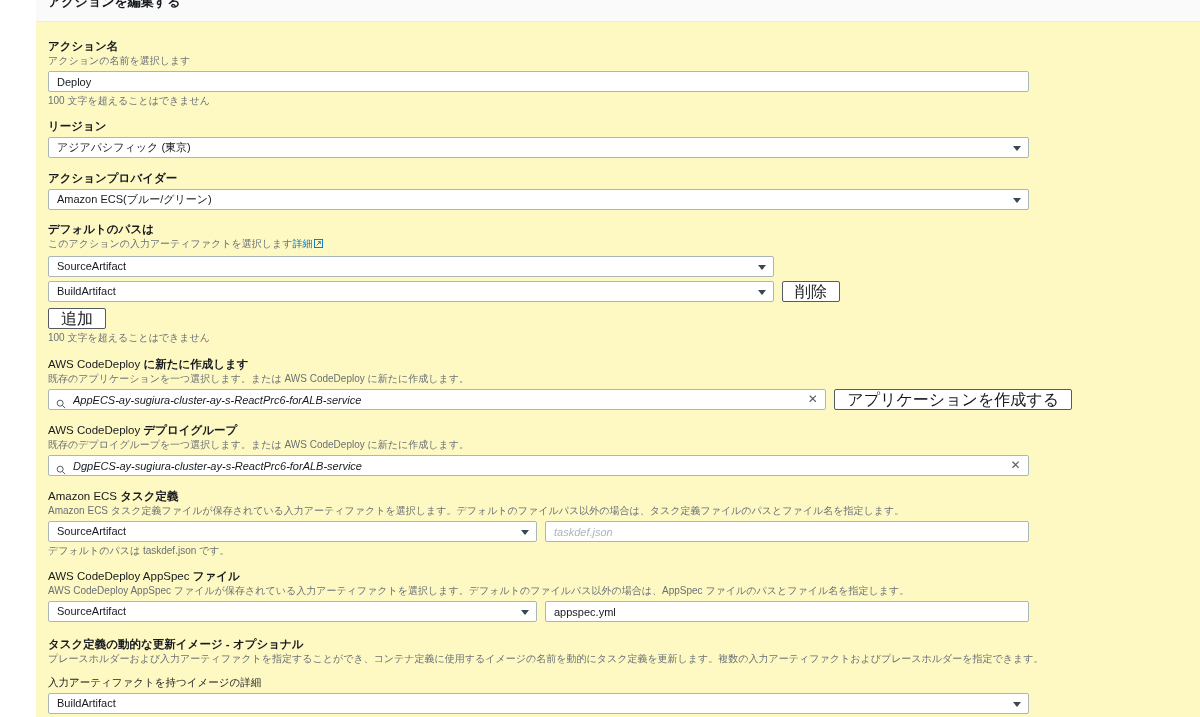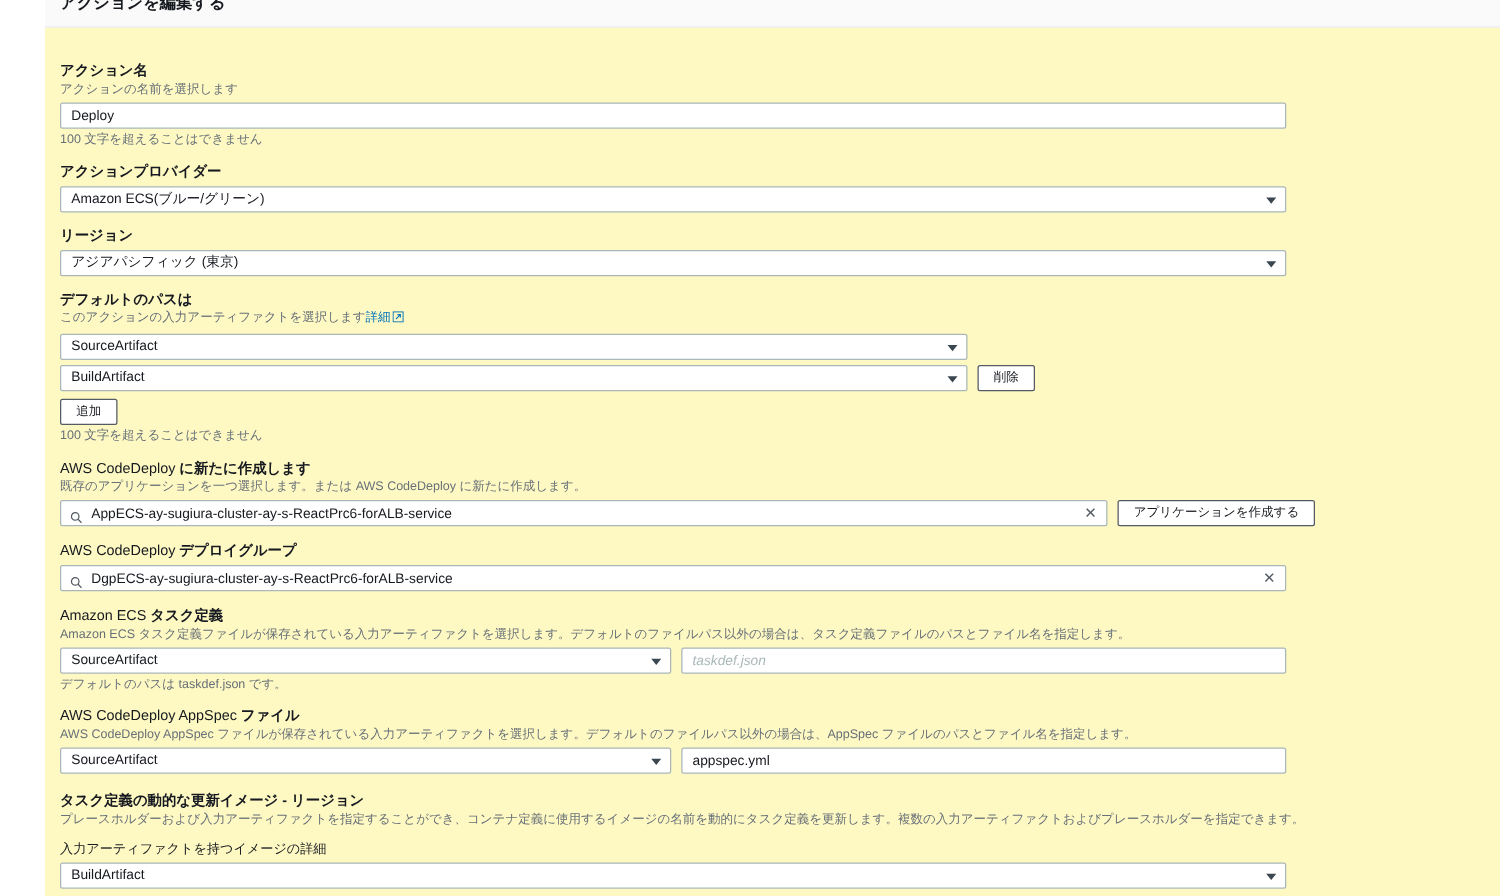--- a/index.html
+++ b/index.html
@@ -27,21 +27,21 @@
     font-size: 13px;
     font-weight: 700;
     color: #16191f;
     line-height: 16px;
     white-space: nowrap;
   }
 
   
   .form {
     position: absolute;
-    top: 35px; left: 0;
+    top: 24px; left: 0;
     width: 1048px;
     padding: 0;
   }
   .field { padding: 0 12px; }
 
   .lbl {
     font-size: 11.5px;
     font-weight: 700;
     color: #16191f;
     line-height: 14px;
@@ -106,39 +106,39 @@
   .caret {
     position: absolute; right: 8px; top: 50%;
     margin-top: -2px;
     width: 0; height: 0;
     border-left: 4px solid transparent;
     border-right: 4px solid transparent;
     border-top: 5px solid #3b4750;
   }
 
   .search-wrap { position: relative; }
-  .search-wrap .inp { padding-left: 24px; padding-right: 28px; }
+  .search-wrap .inp { padding-left: 24px; padding-right: 28px; font-style: italic; }
   .mag {
     position:absolute; left:8px; top:50%; margin-top:-5px;
     width:10px; height:10px; pointer-events:none;
   }
   .clear-x {
     position:absolute; right:8px; top:50%; margin-top:-6px;
     width:11px; height:11px; line-height:11px; text-align:center;
     font-size:12px; color:#545b64;
   }
 
   .btn {
     display:inline-block;
     height: 21px;
     line-height: 19px;
     border: 1px solid #545b64;
     background: #fff;
     border-radius: 2px;
-    font-size: 10px;
+    font-size: 16px;
     font-family: "Liberation Sans", "DejaVu Sans", sans-serif;
     color: #16191f;
     padding: 0 12px;
     text-align:center;
     white-space: nowrap;
     cursor: pointer;
   }
 
   .row { display:flex; align-items:center; gap:8px; }
 </style>
@@ -155,32 +155,32 @@
 
     <div class="field" style="margin-top:15px;">
       <div class="lbl">アクション名</div>
       <div class="desc">アクションの名前を選択します</div>
       <div style="margin-top:4px; width:981px;">
         <input class="inp" type="text" value="Deploy" style="">
       </div>
       <div class="hint">100 文字を超えることはできません</div>
     </div>
 
-    <div class="field" style="margin-top:13px;">
-      <div class="lbl">アクションプロバイダー</div>
-      <div class="sel-wrap" style="margin-top:4px; width:981px;">
-        <div class="sel">Amazon ECS(ブルー/グリーン)</div>
-        <span class="caret"></span>
-      </div>
-    </div>
-
     <div class="field" style="margin-top:12px;">
       <div class="lbl">リージョン</div>
       <div class="sel-wrap" style="margin-top:4px; width:981px;">
         <div class="sel">アジアパシフィック (東京)</div>
+        <span class="caret"></span>
+      </div>
+    </div>
+
+    <div class="field" style="margin-top:13px;">
+      <div class="lbl">アクションプロバイダー</div>
+      <div class="sel-wrap" style="margin-top:4px; width:981px;">
+        <div class="sel">Amazon ECS(ブルー/グリーン)</div>
         <span class="caret"></span>
       </div>
     </div>
 
     <div class="field" style="margin-top:12px;">
       <div class="lbl">デフォルトのパスは</div>
       <div class="desc">
         <span>このアクションの入力アーティファクトを選択します</span><a class="lnk" href="#">詳細</a><span class="ext-ico"><svg width="9" height="9" viewBox="0 0 10 10">
               <rect x="0.5" y="0.5" width="9" height="9" fill="none" stroke="#0073bb"></rect>
               <path d="M3 7 L7 3 M4.4 3 L7 3 L7 5.6" stroke="#0073bb" fill="none" stroke-width="1"></path>
@@ -225,20 +225,21 @@
           <span class="clear-x">✕</span>
         </div>
         <button class="btn">アプリケーションを作成する</button>
       </div>
     </div>
 
     <div class="field" style="margin-top:13px;">
       <div class="lbl">
         <span class="thin">AWS CodeDeploy </span><span>デプロイグループ</span>
       </div>
+      <div class="desc">既存のデプロイグループを一つ選択します。または AWS CodeDeploy に新たに作成します。</div>
       <div class="search-wrap" style="margin-top:4px; width:981px;">
         <span class="mag">
           <svg width="10" height="10" viewBox="0 0 12 12">
               <circle cx="5" cy="5" r="3.6" fill="none" stroke="#545b64" stroke-width="1.2"></circle>
               <line x1="7.7" y1="7.7" x2="11" y2="11" stroke="#545b64" stroke-width="1.2"></line>
             </svg>
         </span>
         <input class="inp" type="text" value="DgpECS-ay-sugiura-cluster-ay-s-ReactPrc6-forALB-service" style="">
         <span class="clear-x">✕</span>
       </div>
@@ -271,21 +272,21 @@
           <div class="sel">SourceArtifact</div>
           <span class="caret"></span>
         </div>
         <div style="width:484px;">
           <input class="inp" type="text" value="appspec.yml" style="">
         </div>
       </div>
     </div>
 
     <div class="field" style="margin-top:15px;">
-      <div class="lbl">タスク定義の動的な更新イメージ - リージョン</div>
+      <div class="lbl">タスク定義の動的な更新イメージ - オプショナル</div>
       <div class="desc">プレースホルダーおよび入力アーティファクトを指定することができ、コンテナ定義に使用するイメージの名前を動的にタスク定義を更新します。複数の入力アーティファクトおよびプレースホルダーを指定できます。</div>
 
       <div class="desc" style="margin-top:11px; color:#16191f; font-size:10.5px;">入力アーティファクトを持つイメージの詳細</div>
       <div class="sel-wrap" style="margin-top:4px; width:981px;">
         <div class="sel">BuildArtifact</div>
         <span class="caret"></span>
       </div>
 
     </div>
 

